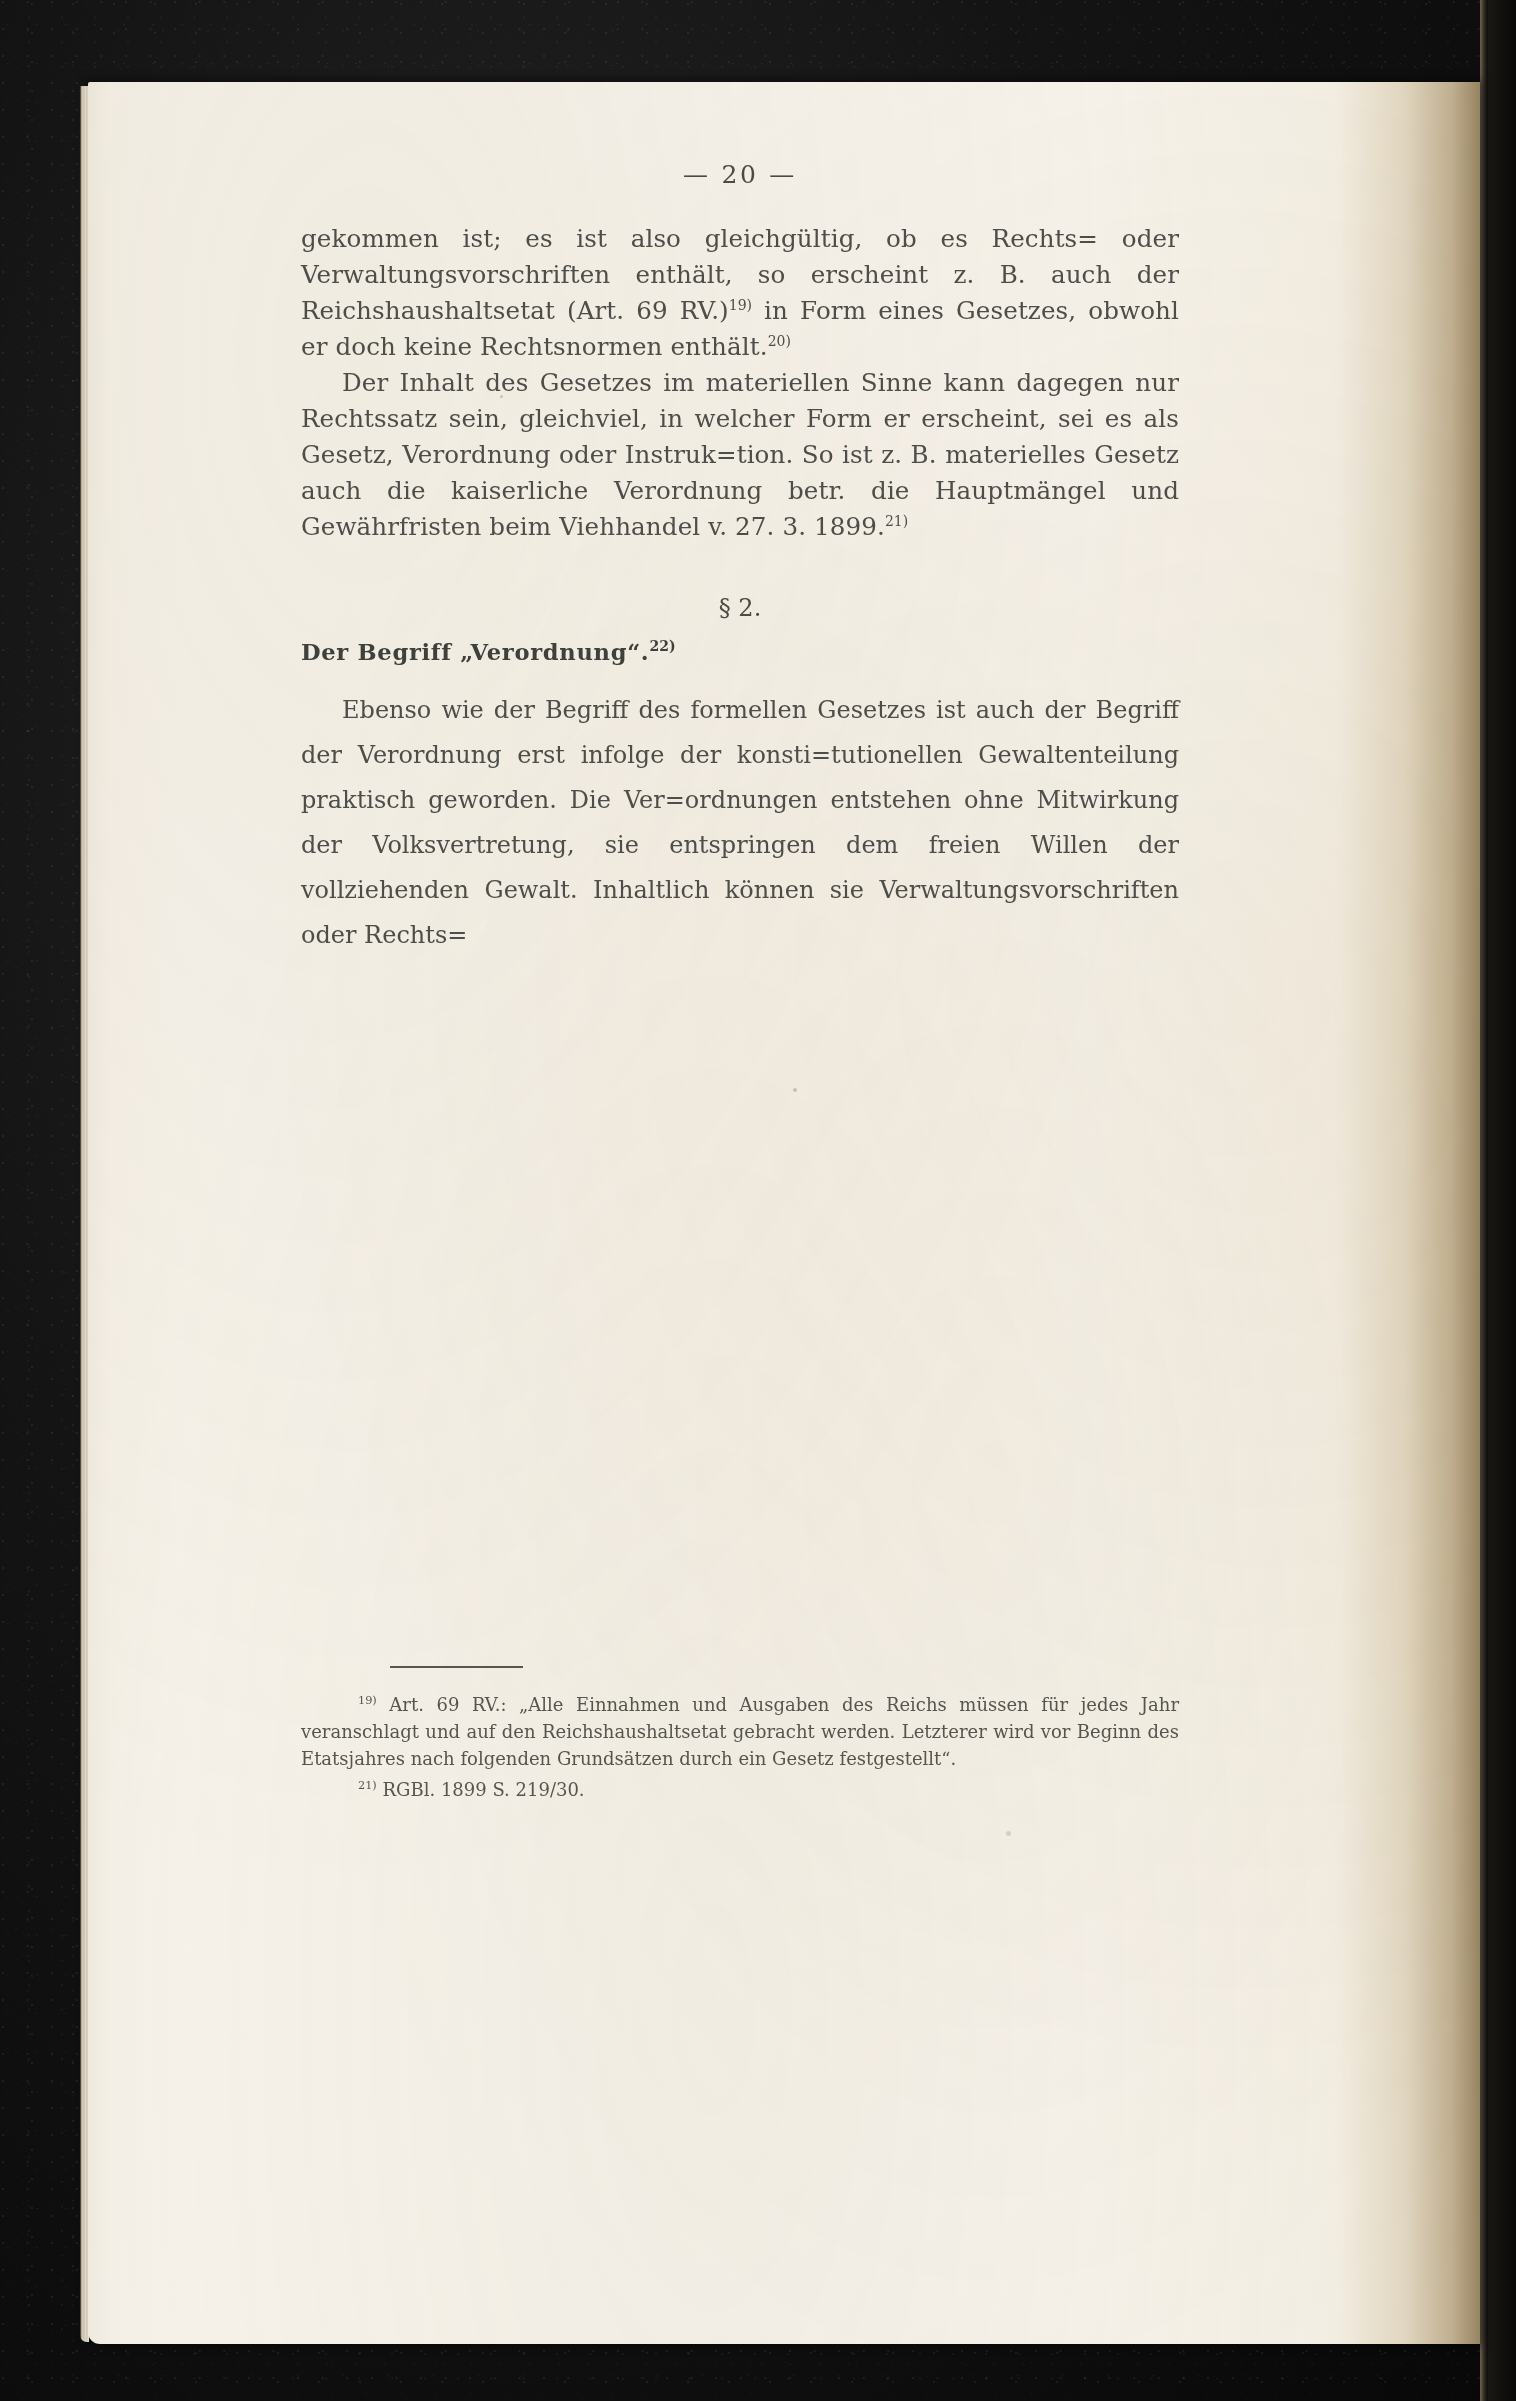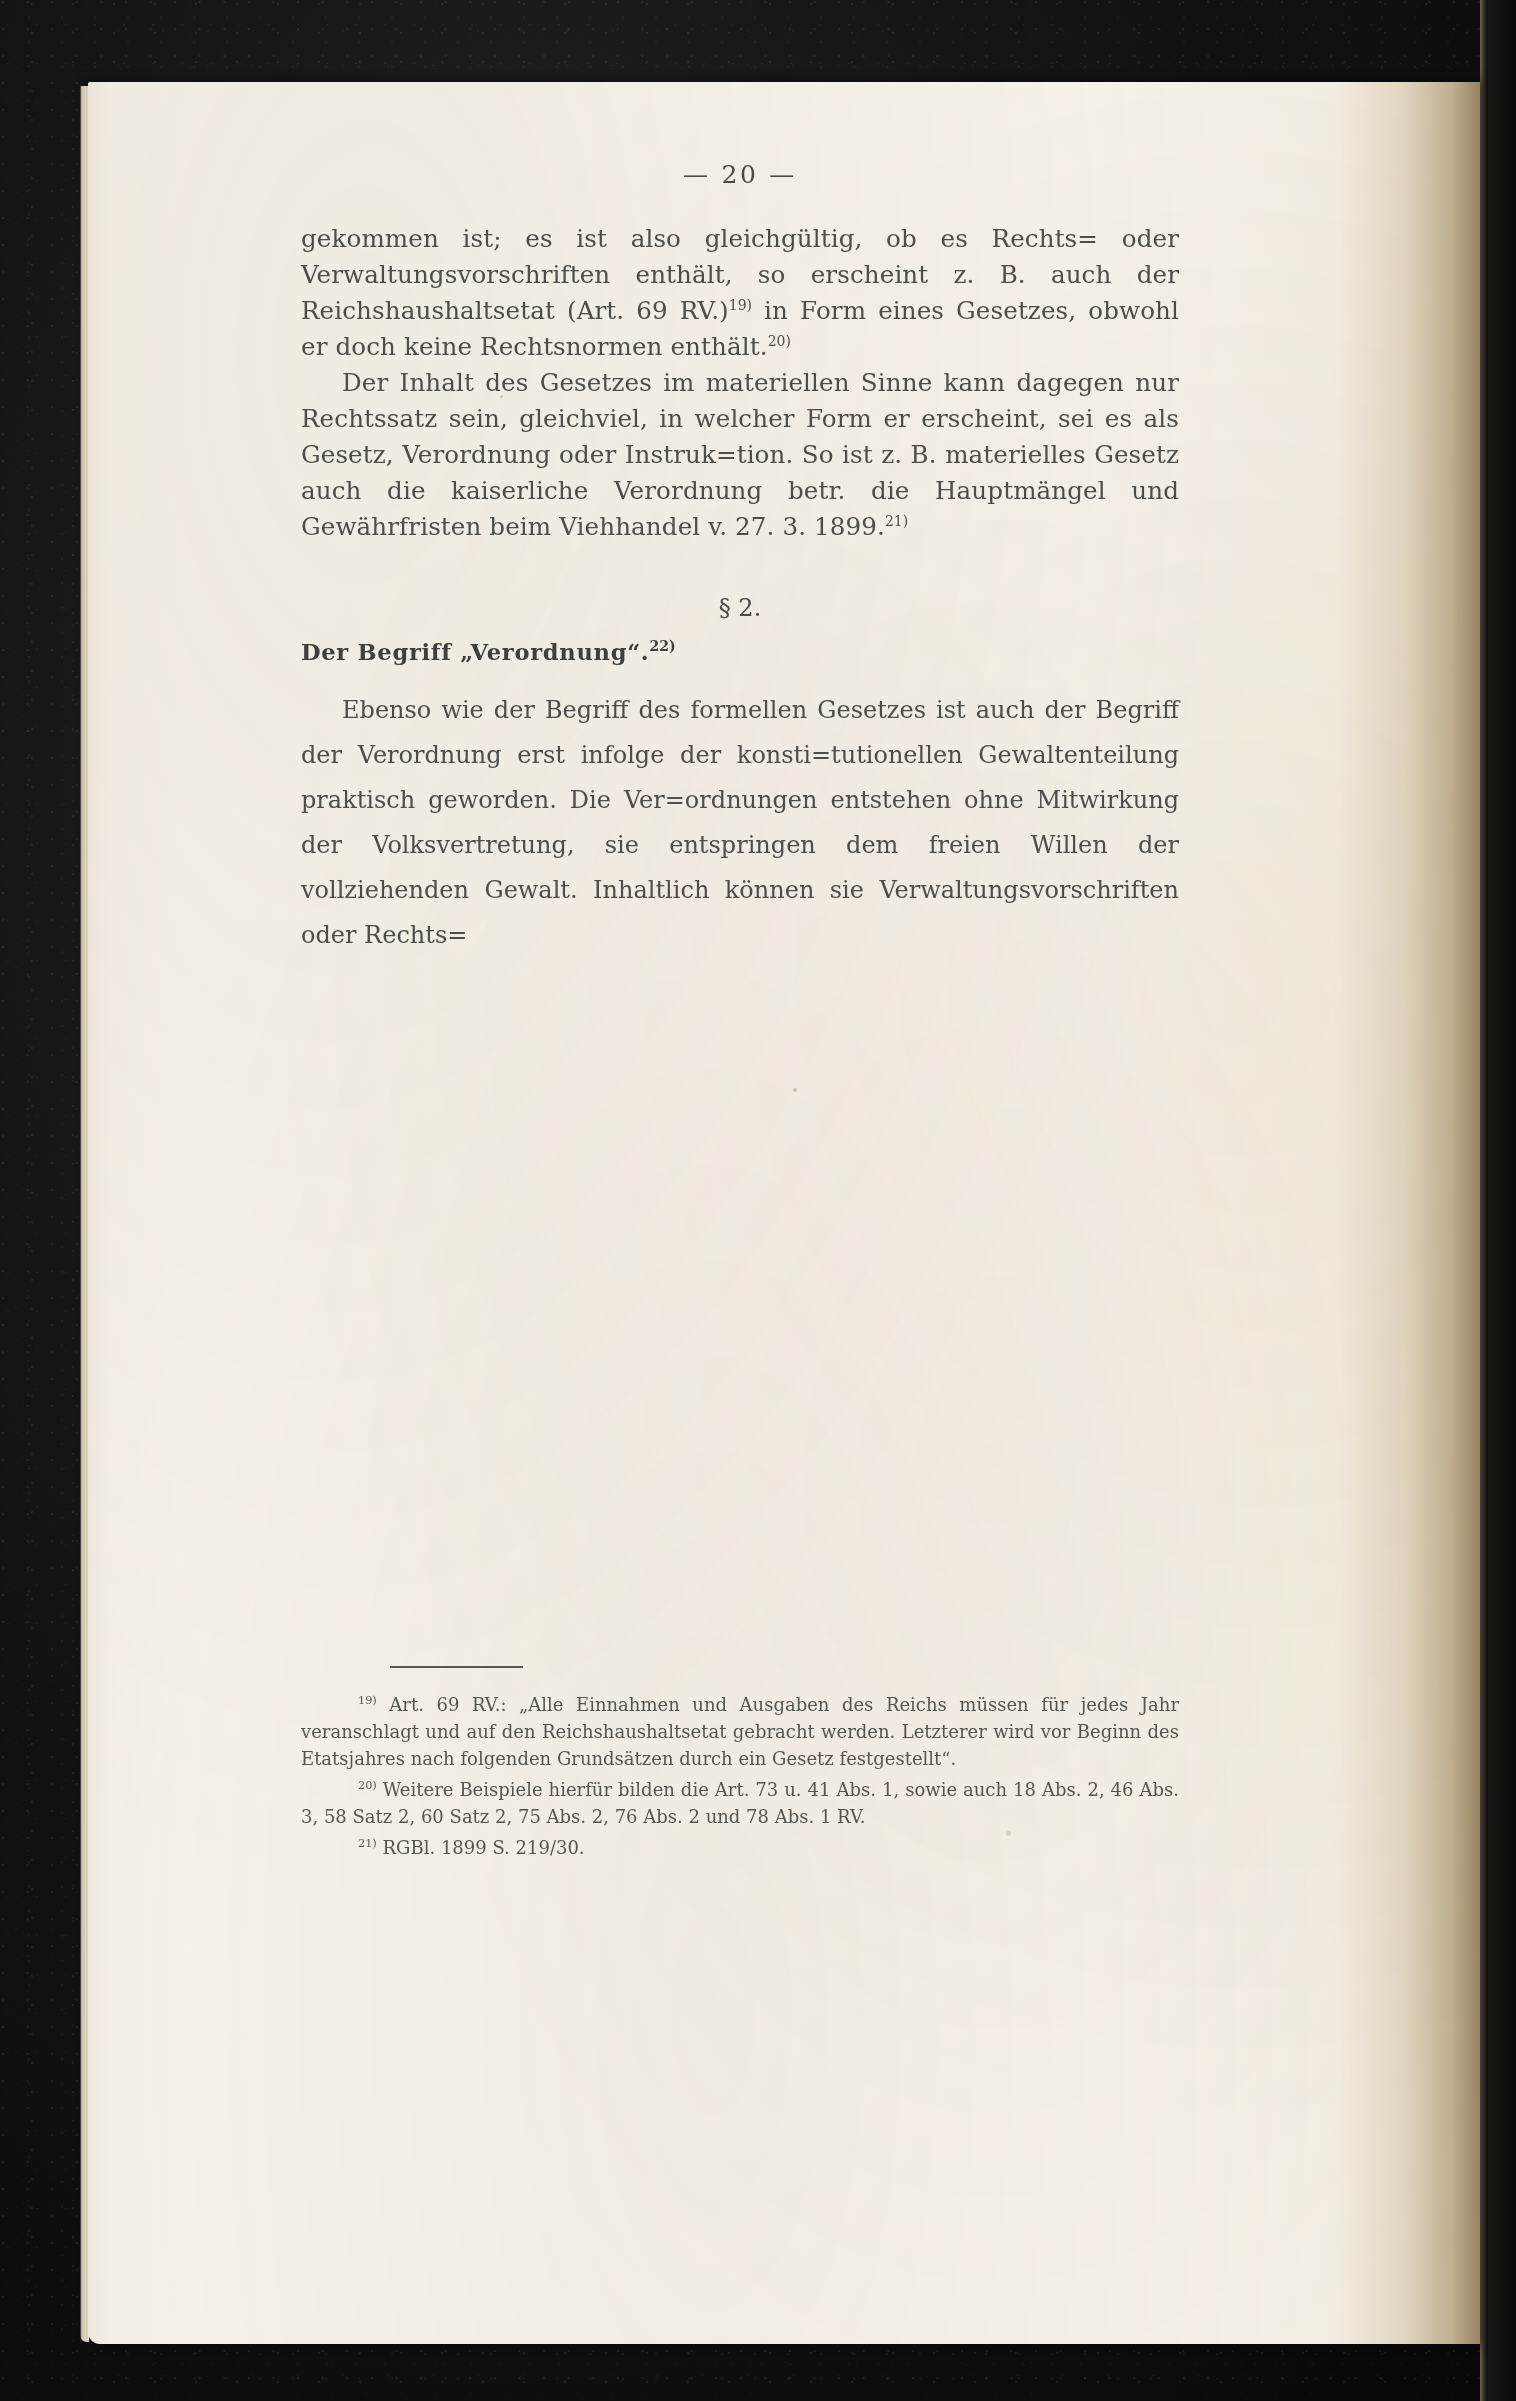--- a/index.html
+++ b/index.html
@@ -264,20 +264,19 @@
 
     <p class="par-tight indent fraktur">Ebenso wie der Begriff des formellen Gesetzes ist auch der Begriff der Verordnung erst infolge der konsti=tutionellen Gewaltenteilung praktisch geworden. Die Ver=ordnungen entstehen ohne Mitwirkung der Volksvertretung, sie entspringen dem freien Willen der vollziehenden Gewalt. Inhaltlich können sie Verwaltungsvorschriften oder Rechts=</p>
   </div>
 
   <div id="footnotes">
 
     <hr id="footnote-rule">
 
     <p class="footnote fraktur"><sup class="fn">19)</sup><span> Art. 69 RV.: „Alle Einnahmen und Ausgaben des Reichs müssen für jedes Jahr veranschlagt und auf den Reichshaushaltsetat gebracht werden. Letzterer wird vor Beginn des Etatsjahres nach folgenden Grundsätzen durch ein Gesetz festgestellt“.</span></p>
 
-    <p class="footnote fraktur"><sup class="fn">20)</sup><span> Weitere Beispiele hierfür bilden die Art. 73 u. 41 Abs. 1, sowie auch 18 Abs. 2, 46 Abs. 3, 58 Satz 2, 60 Satz 2, 75 Abs. 2, 76 Abs. 2 und 78 Abs. 1 RV.</span></p>
 
     <p class="footnote fraktur"><sup class="fn">21)</sup><span> RGBl. 1899 S. 219/30.</span></p>
 
   </div>
 
 </div>
 
 
 </body></html>

